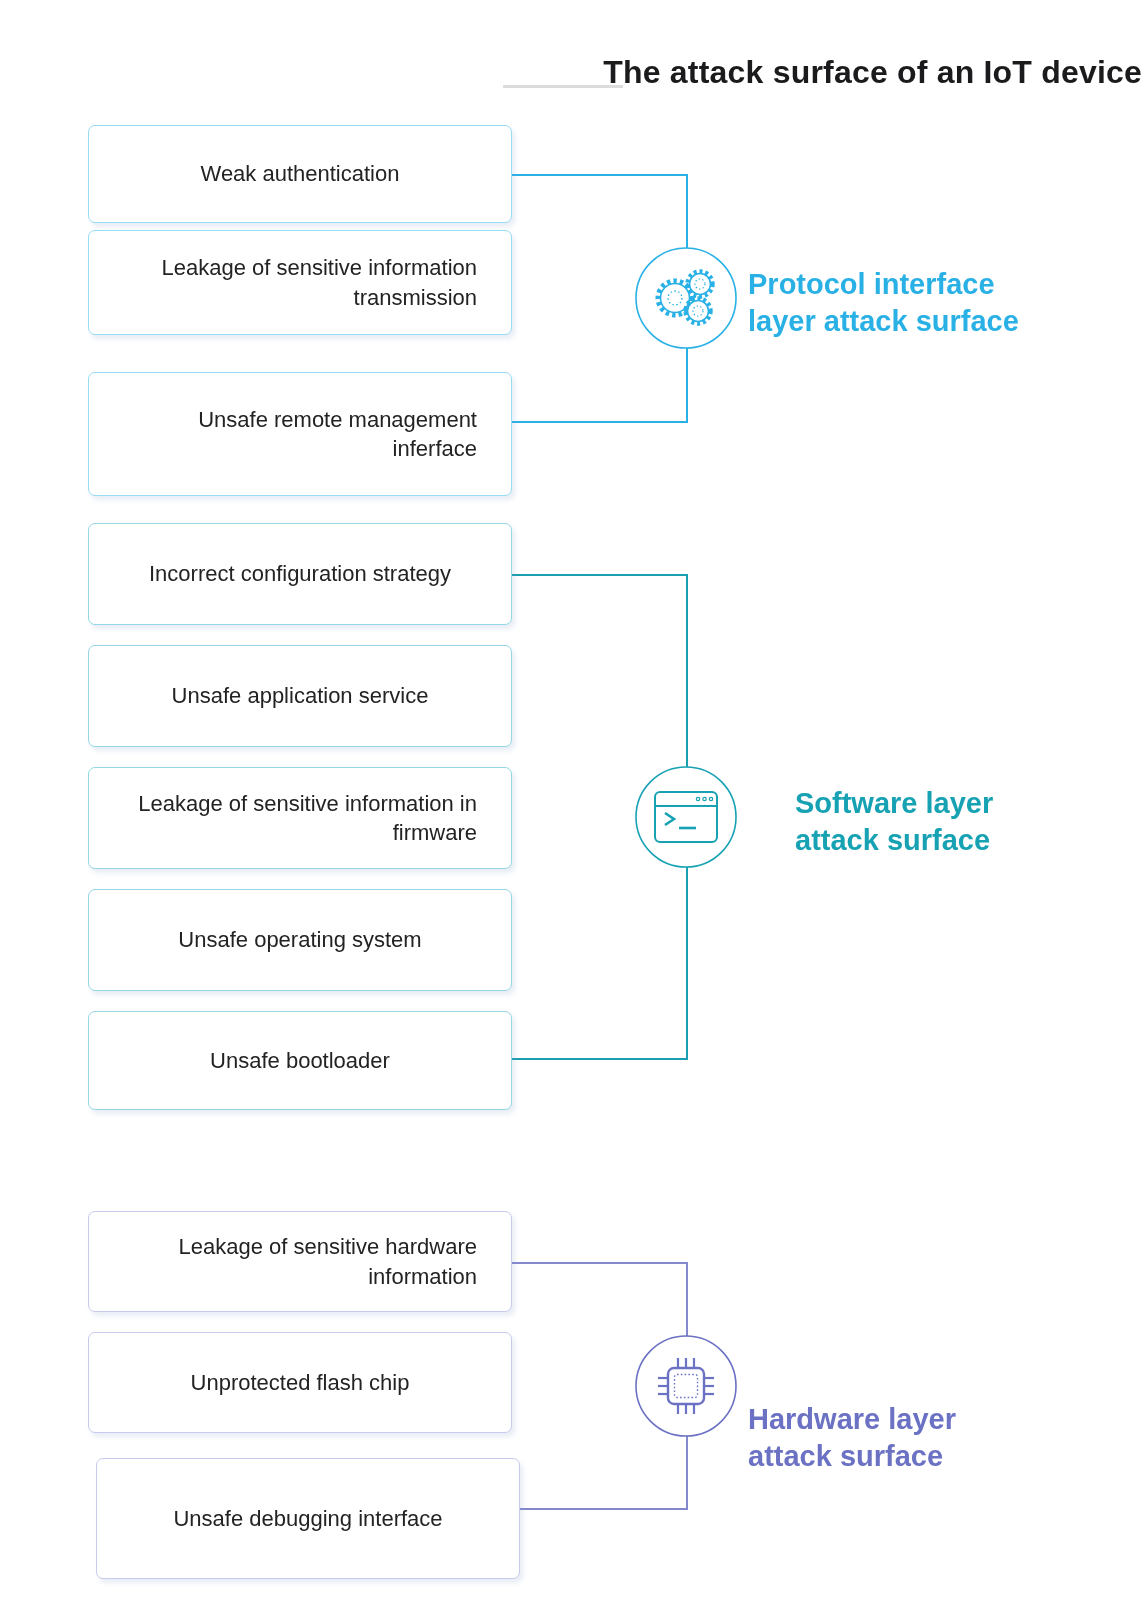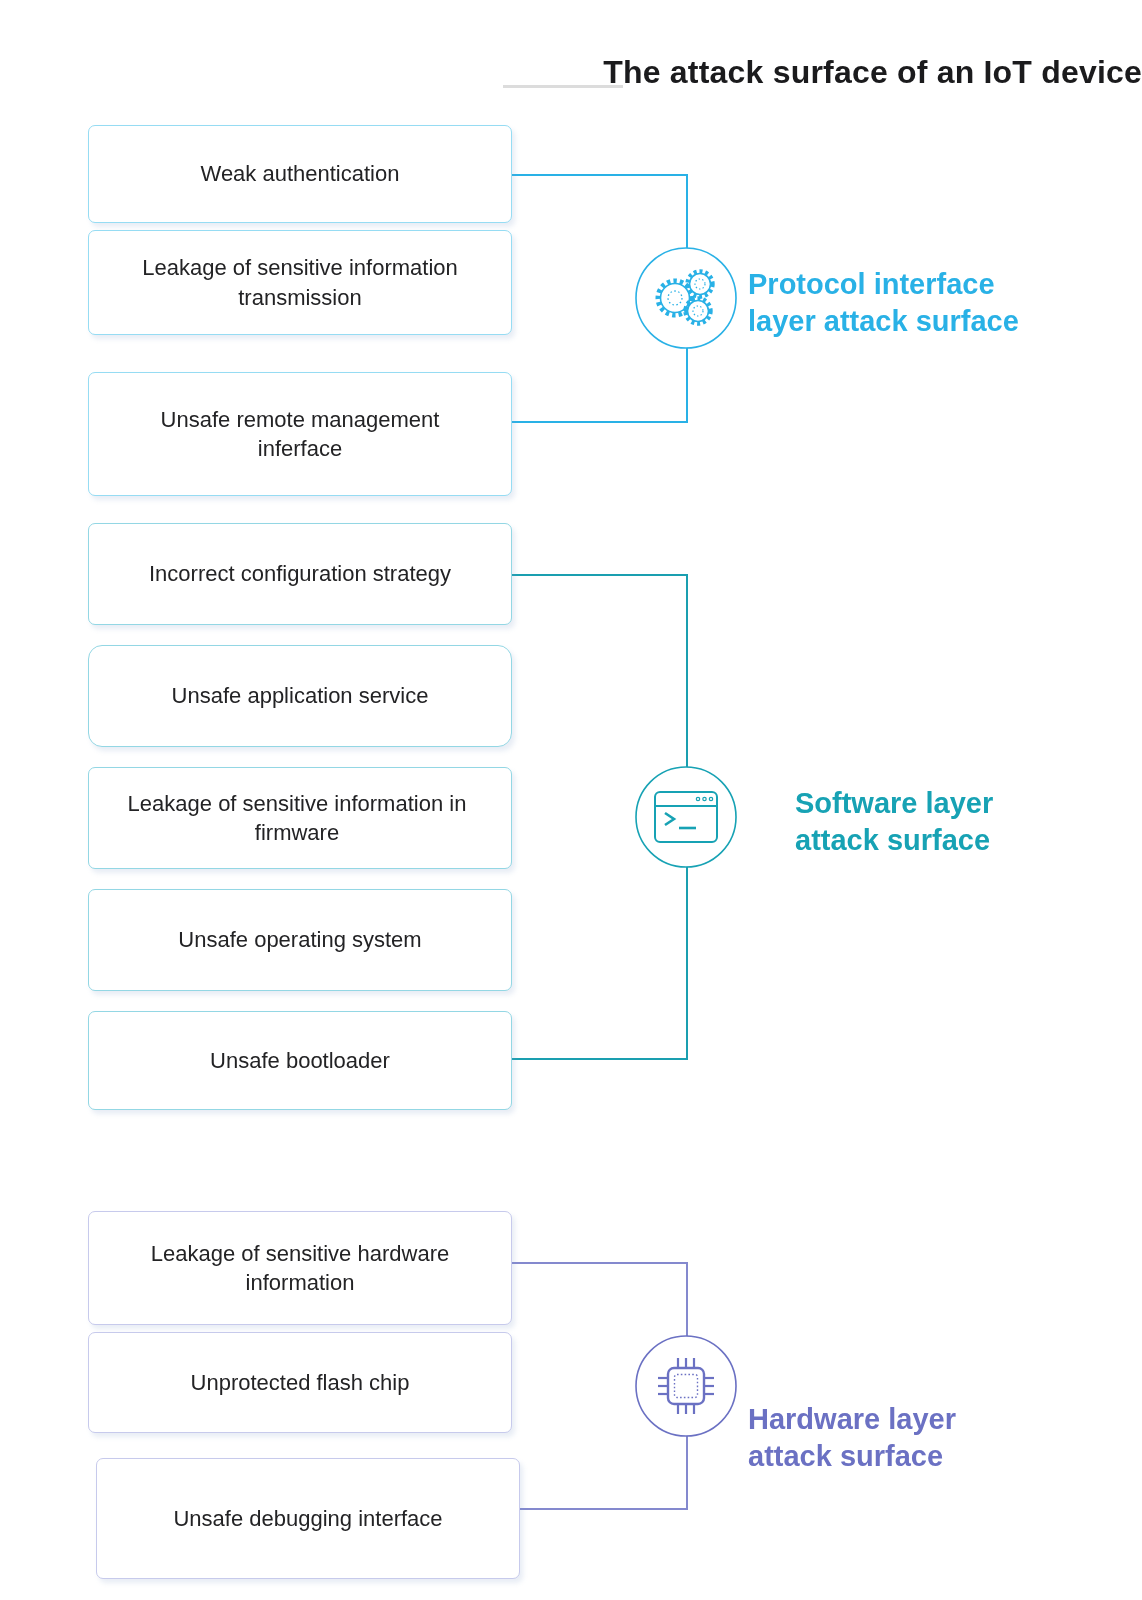--- a/index.html
+++ b/index.html
@@ -21,21 +21,21 @@
   
   .g-protocol { --accent:#29b1e6; --line:#29b1e6; --box-border:#96dcf3; }
   .g-software { --accent:#17a2b4; --line:#1a9fb0; --box-border:#93d7e4; }
   .g-hardware { --accent:#6b71c3; --line:#8489ce; --box-border:#c7caec; }
 
   .item-box {
     position:absolute; left:88px; width:424px;
     background:#ffffff; border:1px solid var(--box-border); border-radius:7px;
     box-shadow:3px 4px 5px rgba(125,155,200,0.18);
     display:flex; align-items:center; justify-content:center;
-    text-align:center; font-size:22px; line-height:1.32; color:#232325;
+    text-align:right; font-size:22px; line-height:1.32; color:#232325;
     padding:0 34px; box-sizing:border-box;
   }
   .bracket {
     position:absolute; left:512px; width:176px;
     border-top:2px solid var(--line);
     border-right:2px solid var(--line);
     border-bottom:2px solid var(--line);
     box-sizing:border-box;
   }
   .icon-circle {
@@ -95,21 +95,21 @@
       <span>layer attack surface</span>
     </div>
   </div>
 
   <div class="g-software">
     <div class="bracket" style="top:574px; height:486px;"></div>
 
     <div class="item-box" style="top:523px;  height:102px;">
         <span>Incorrect configuration strategy</span>
       </div>
-    <div class="item-box" style="top:645px;  height:102px;border-radius:14px;">
+    <div class="item-box" style="top:645px;  height:102px;">
         <span>Unsafe application service</span>
       </div>
     <div class="item-box" style="top:767px;  height:102px;padding-left:28px;">
         <span>Leakage of sensitive information in firmware</span>
       </div>
     <div class="item-box" style="top:889px;  height:102px;">
         <span>Unsafe operating system</span>
       </div>
     <div class="item-box" style="top:1011px; height:99px;">
         <span>Unsafe bootloader</span>
@@ -130,21 +130,21 @@
 
     <div class="group-label" style="top:785px;margin-left:47px;">
       <span>Software layer</span>
       <span>attack surface</span>
     </div>
   </div>
 
   <div class="g-hardware">
     <div class="bracket" style="top:1262px; height:248px;"></div>
 
-    <div class="item-box" style="top:1211px; height:114px;">
+    <div class="item-box" style="top:1211px; height:101px;">
         <span>Leakage of sensitive hardware information</span>
       </div>
     <div class="item-box" style="top:1332px; height:101px;">
         <span>Unprotected flash chip</span>
       </div>
     <div class="item-box" style="top:1458px; height:121px;margin-left:8px;">
         <span>Unsafe debugging interface</span>
       </div>
 
     <svg class="icon-circle" style="left:634px; top:1334px;" viewBox="0 0 104 104">

